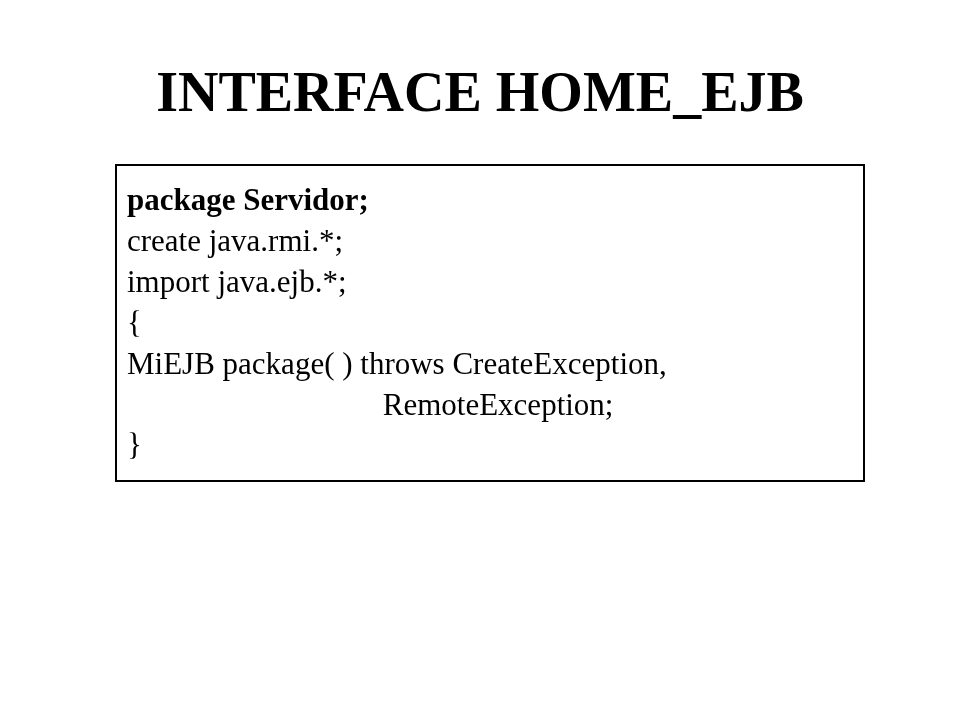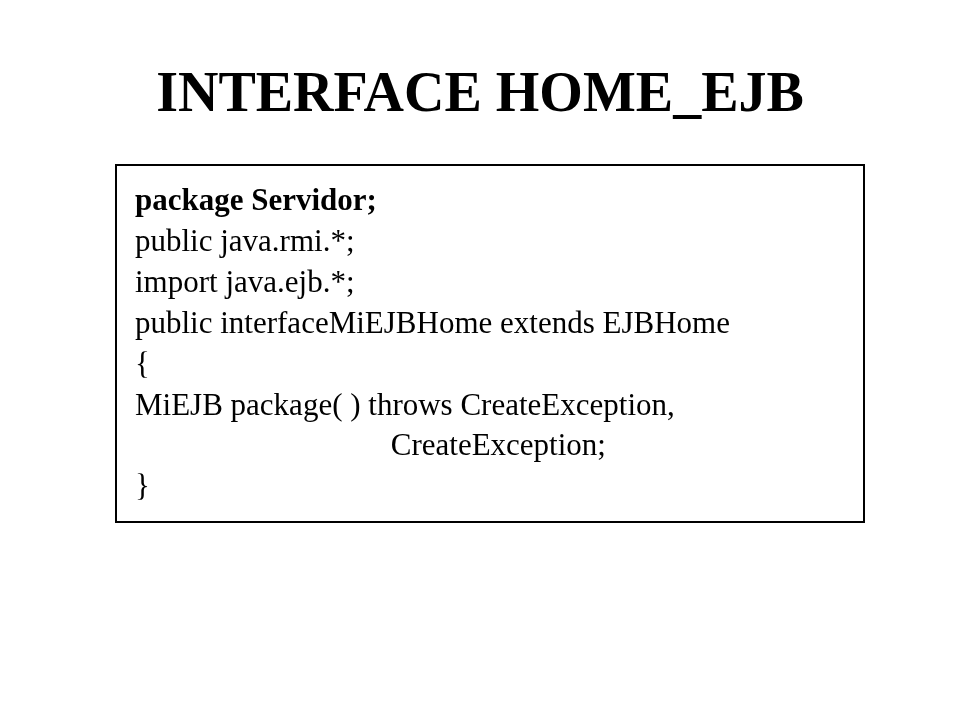--- a/index.html
+++ b/index.html
@@ -21,42 +21,41 @@
     font-size: 56px;
     font-weight: bold;
     text-align: center;
     padding-top: 60px;
     padding-bottom: 30px;
     letter-spacing: 0px;
   }
   .code-box {
     margin: 10px 95px 0 115px;
     border: 2px solid #000000;
-    padding: 14px 10px 14px 18px;
+    padding: 14px 10px 14px 10px;
     box-sizing: border-box;
   }
   .code-line {
     font-size: 31px;
     line-height: 1.32;
     white-space: pre;
     font-family: "Times New Roman", Times, serif;
   }
   .bold {
     font-weight: bold;
   }
 </style>
 </head>
 <body>
 
 <div class="slide">
   <div class="title">INTERFACE HOME_EJB</div>
   <div class="code-box">
     <div class="code-line bold">package Servidor;</div>
-    <div class="code-line">public java.rmi.*;</div>
+    <div class="code-line">create java.rmi.*;</div>
     <div class="code-line">import java.ejb.*;</div>
     <div class="code-line"></div>
-    <div class="code-line">public interfaceMiEJBHome extends EJBHome</div>
     <div class="code-line">{</div>
     <div class="code-line">MiEJB package( ) throws CreateException,</div>
-    <div class="code-line">                                 CreateException;</div>
+    <div class="code-line">                                 RemoteException;</div>
     <div class="code-line">}</div>
   </div>
 </div>
 
 </body></html>

